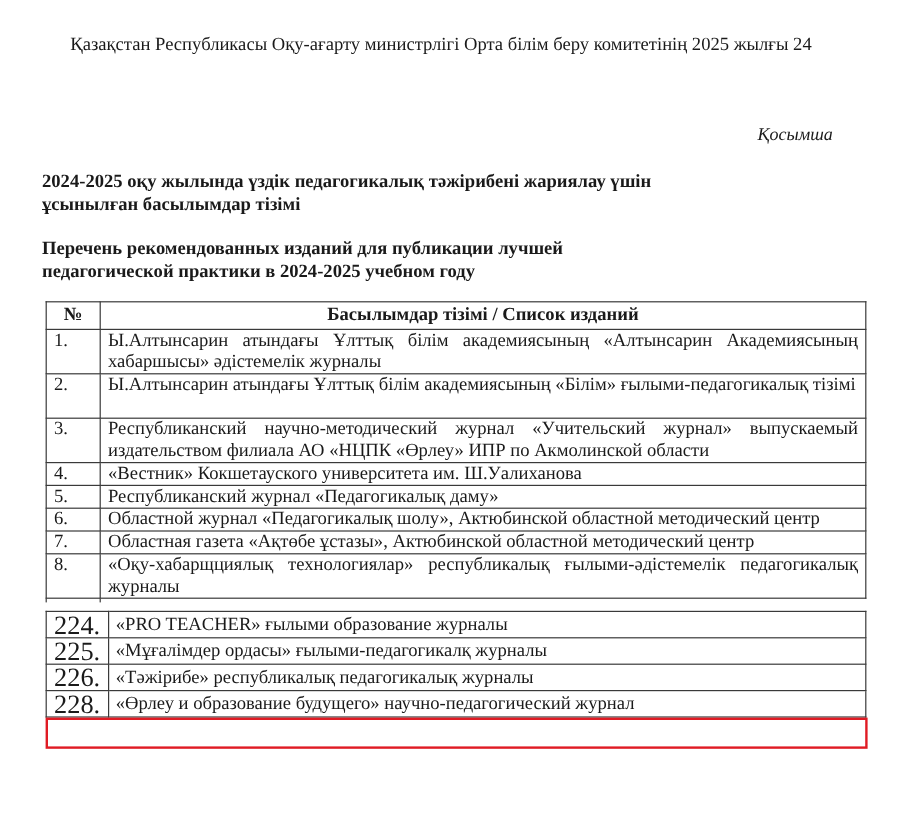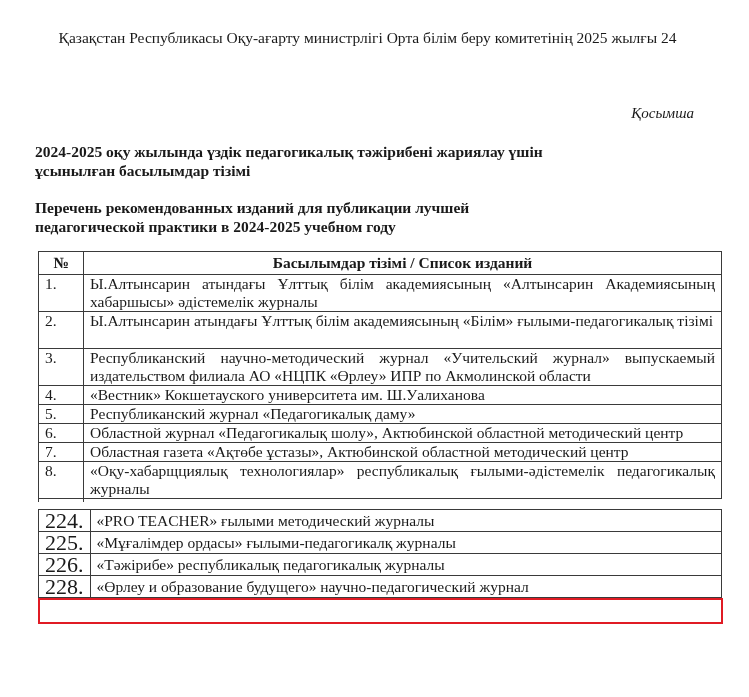--- a/index.html
+++ b/index.html
@@ -145,21 +145,21 @@
     <td class="num"></td>
     <td></td>
   </tr>
 </tbody>
   </table>
 
 <table class="list" id="table2">
   <tbody>
       <tr>
     <td class="num">224.</td>
-    <td class="txt">«PRO TEACHER» ғылыми методический журналы</td>
+    <td class="txt">«PRO TEACHER» ғылыми образование журналы</td>
   </tr>
   <tr>
     <td class="num">225.</td>
     <td class="txt">«Мұғалімдер ордасы» ғылыми-педагогикалқ журналы</td>
   </tr>
   <tr>
     <td class="num">226.</td>
     <td class="txt">«Тәжірибе» республикалық педагогикалық журналы</td>
   </tr>
   <tr>

